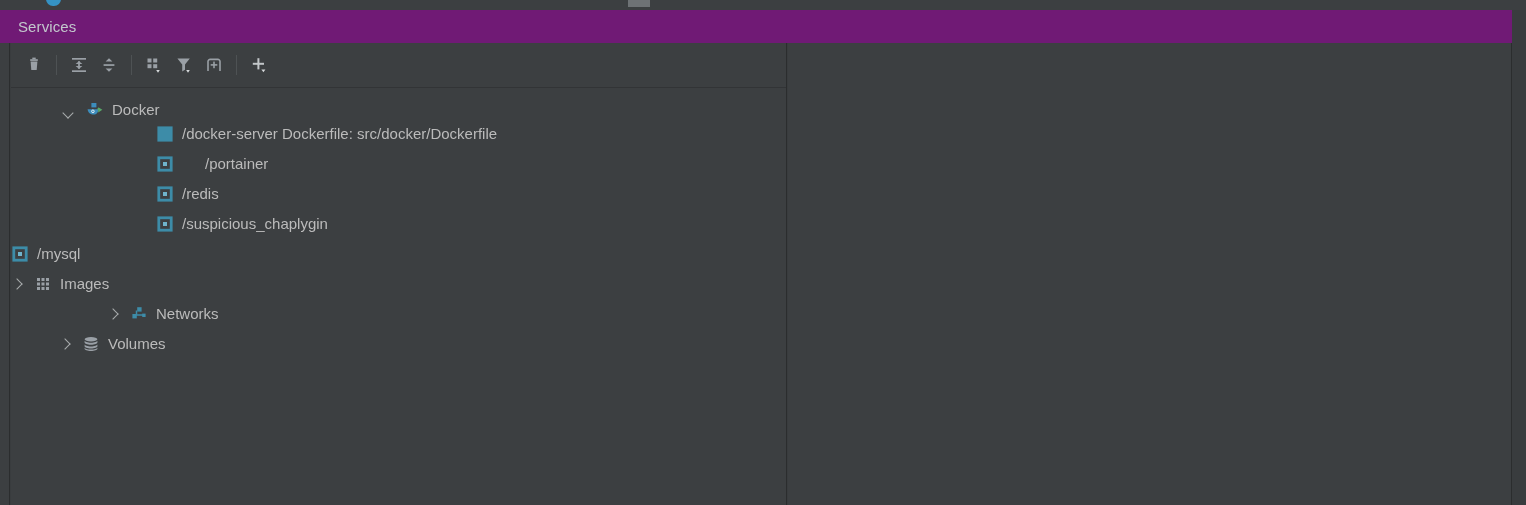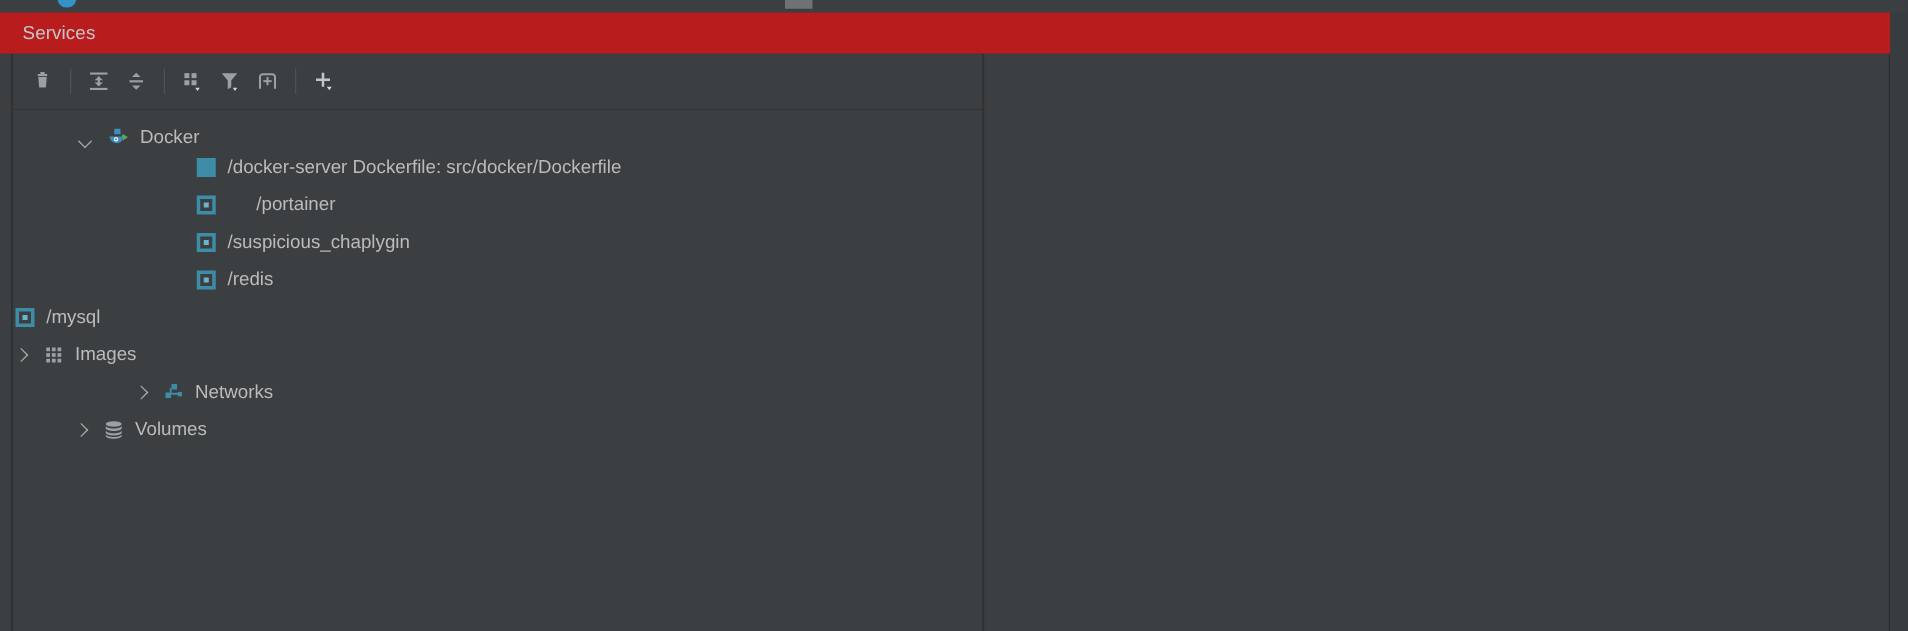--- a/index.html
+++ b/index.html
@@ -40,21 +40,21 @@
     left: 628px; top: 0px;
     width: 22px; height: 7px;
     background: #6e7275;
   }
 
   
   .titlebar {
     position: absolute;
     left: 0; top: 10px;
     width: 1512px; height: 33px;
-    background: #b91c1c;
+    background: #701a75;
     box-sizing: border-box;
   }
   .titlebar .title-text {
     position: absolute;
     left: 18px; top: 8px;
     font-size: 15px;
     color: #c3c8cd;
     letter-spacing: .1px;
     white-space: nowrap;
   }
@@ -307,32 +307,32 @@
       </div>
 
       <div class="row" style="padding-left:145px;">
         <div class="ic">
           <svg width="18" height="18" viewBox="0 0 18 18">
             <rect x="1.4" y="1.4" width="15.2" height="15.2" fill="#3d8ca8"></rect>
             <rect x="4.2" y="4.2" width="9.6" height="9.6" fill="#3c3f41"></rect>
             <rect x="7.0" y="7.0" width="4.0" height="4.0" fill="#6fb4cc"></rect>
           </svg>
         </div>
-        <div class="label">/suspicious_chaplygin</div>
+        <div class="label">/redis</div>
       </div>
 
       <div class="row" style="padding-left:145px;">
         <div class="ic">
           <svg width="18" height="18" viewBox="0 0 18 18">
             <rect x="1.4" y="1.4" width="15.2" height="15.2" fill="#3d8ca8"></rect>
             <rect x="4.2" y="4.2" width="9.6" height="9.6" fill="#3c3f41"></rect>
             <rect x="7.0" y="7.0" width="4.0" height="4.0" fill="#6fb4cc"></rect>
           </svg>
         </div>
-        <div class="label">/redis</div>
+        <div class="label">/suspicious_chaplygin</div>
       </div>
 
       <div class="row" style="">
         <div class="ic">
           <svg width="18" height="18" viewBox="0 0 18 18">
             <rect x="1.4" y="1.4" width="15.2" height="15.2" fill="#3d8ca8"></rect>
             <rect x="4.2" y="4.2" width="9.6" height="9.6" fill="#3c3f41"></rect>
             <rect x="7.0" y="7.0" width="4.0" height="4.0" fill="#6fb4cc"></rect>
           </svg>
         </div>

